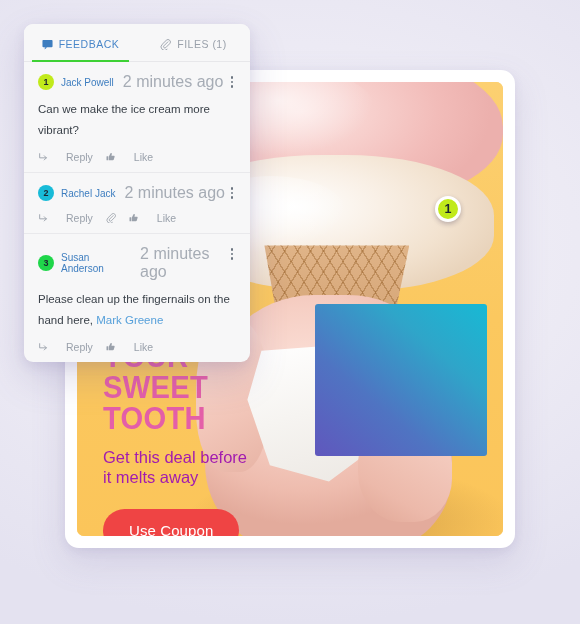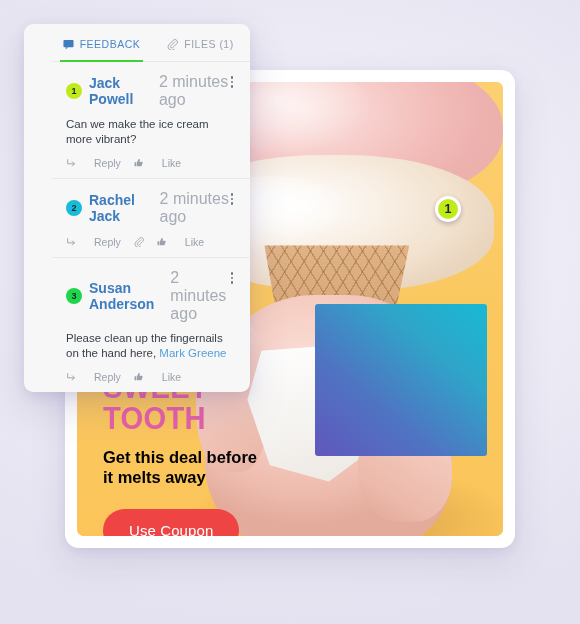--- a/index.html
+++ b/index.html
@@ -183,22 +183,22 @@
     color: #e濃;
     color: #e45fa8;
     text-transform: uppercase;
     transform: scaleX(.94);
     transform-origin: left center;
   }
   .subhead {
     margin-top: 13px;
     font-size: 16.5px;
     line-height: 20px;
-    font-weight: 700;
-    color: #000000;
+    font-weight: 400;
+    color: #a21caf;
   }
   .coupon-btn {
     margin-top: 22px;
     display: inline-block;
     background: #ef4444;
     color: #ffffff;
     font-size: 15px;
     font-weight: 400;
     padding: 13px 26px;
     border: none;
@@ -249,21 +249,20 @@
   .feedback {
     position: absolute;
     left: 24px;
     top: 24px;
     width: 226px;
     background: #f7f7f8;
     border-radius: 9px;
     box-shadow: 0 16px 38px rgba(96,86,148,.20), 0 4px 12px rgba(96,86,148,.12);
     overflow: hidden;
     z-index: 10;
-    padding-left: 28px;
   }
 
   .tabs {
     display: flex;
     background: #f7f7f8;
     border-bottom: 1px solid #e7e7ea;
   }
   .tab {
     flex: 1;
     display: flex;
@@ -308,22 +307,22 @@
     font-size: 9px;
     font-weight: 700;
     color: #1c2430;
     flex: none;
   }
   .b1 { background: #c1ea1b; }
   .b2 { background: #18bbd8; }
   .b3 { background: #1fd64a; }
 
   .c-name {
-    font-size: 14px;
-    font-weight: 700;
+    font-size: 10px;
+    font-weight: 400;
     color: #3d7dbf;
     cursor: pointer;
   }
   .c-time {
     font-size: 16px;
     color: #a6acb5;
     margin-left: 2px;
   }
   .c-menu {
     position: absolute;
@@ -341,21 +340,21 @@
   .c-menu i {
     width: 2.5px; height: 2.5px;
     border-radius: 50%;
     background: #6b7480;
     display: block;
   }
 
   .c-text {
     margin-top: 8px;
     font-size: 11.5px;
-    line-height: 15px;
+    line-height: 21px;
     color: #3a4149;
   }
   .mention { color: #57a0da; cursor: pointer; }
 
   .c-actions {
     margin-top: 10px;
     display: flex;
     align-items: center;
     gap: 13px;
   }

